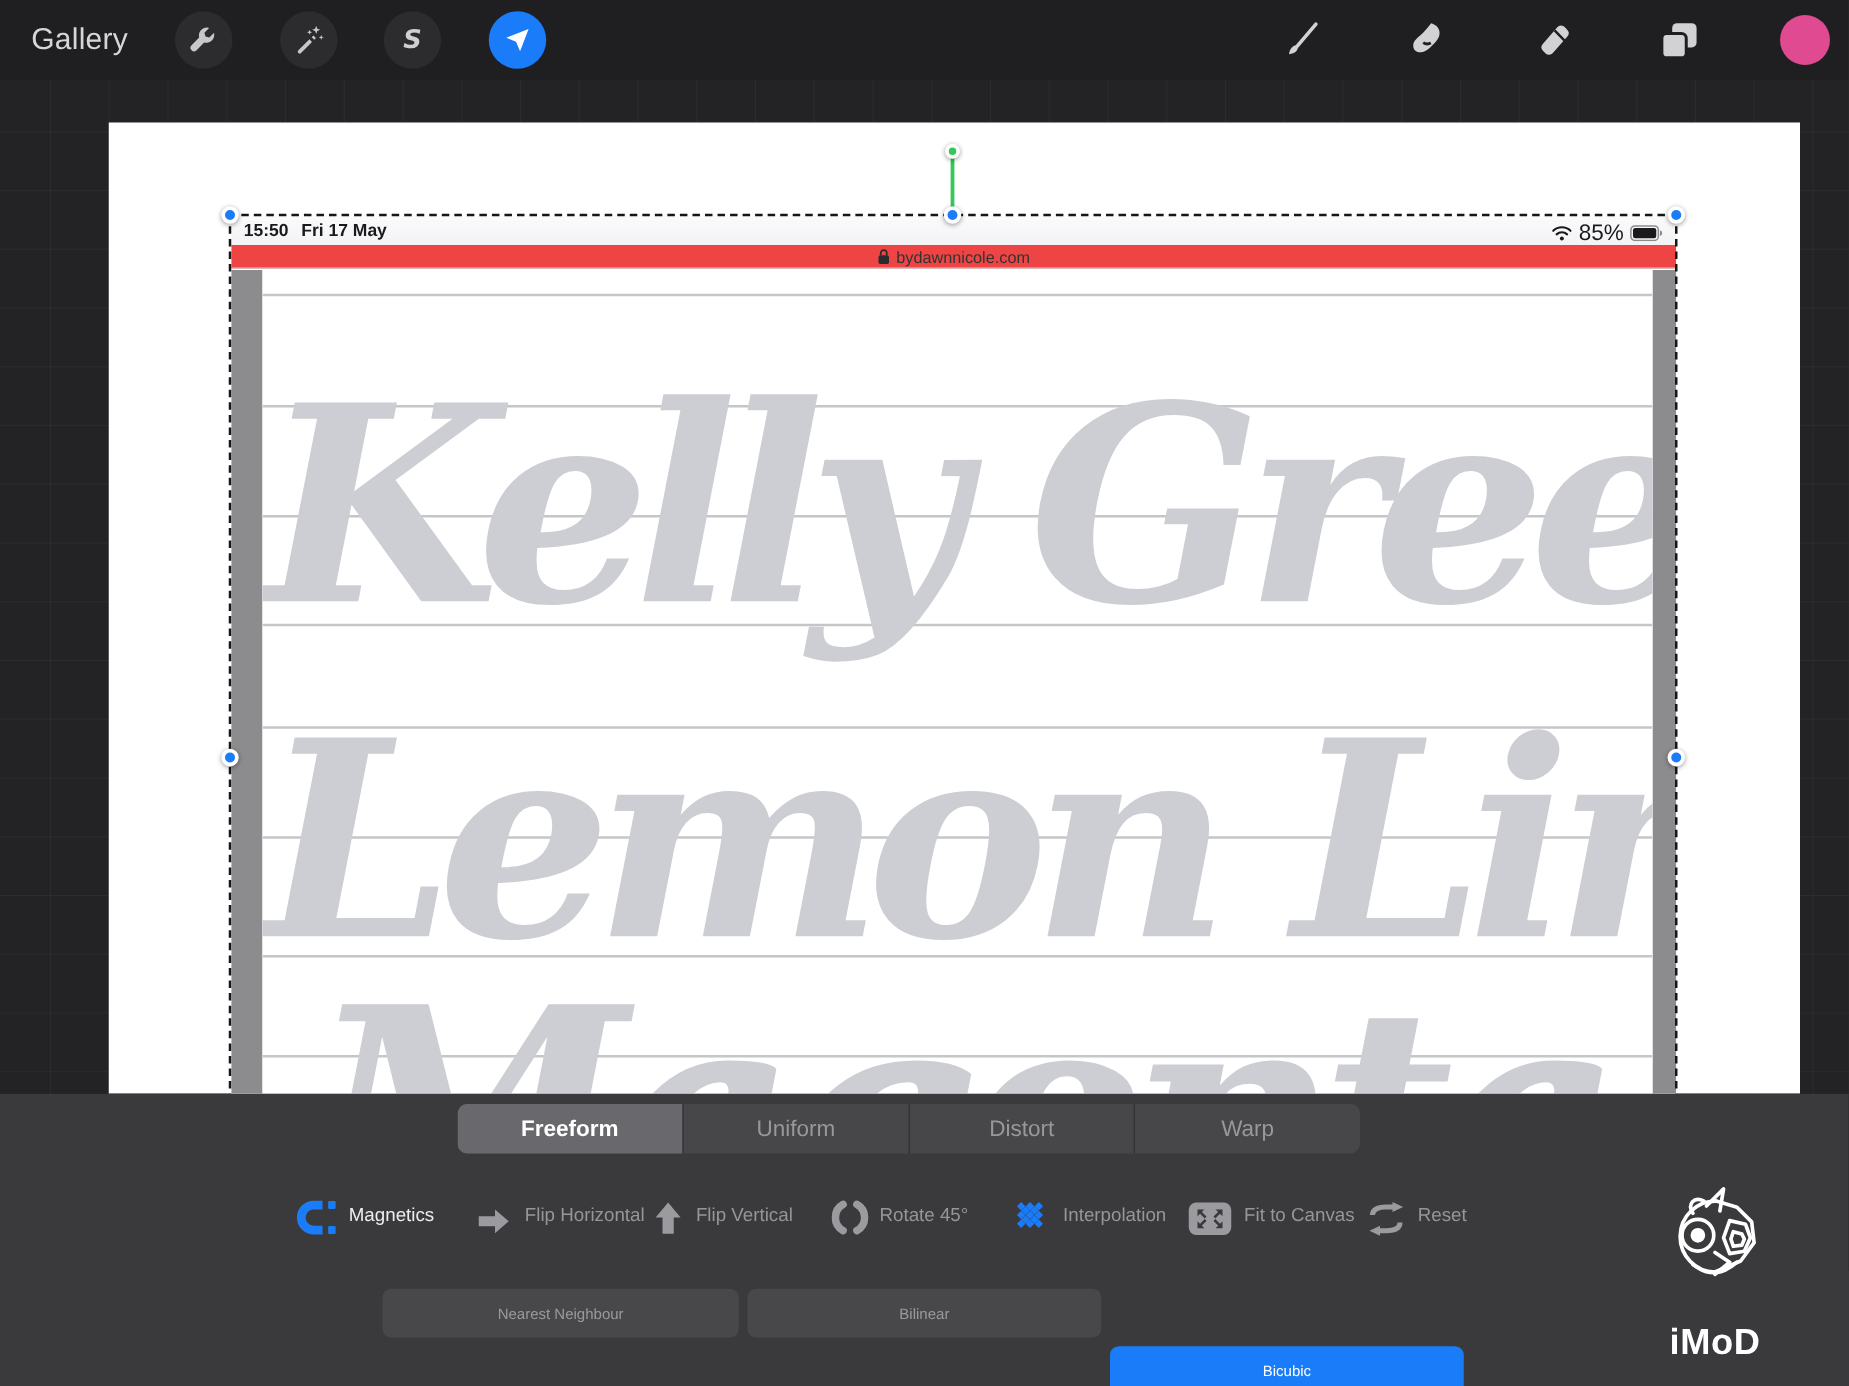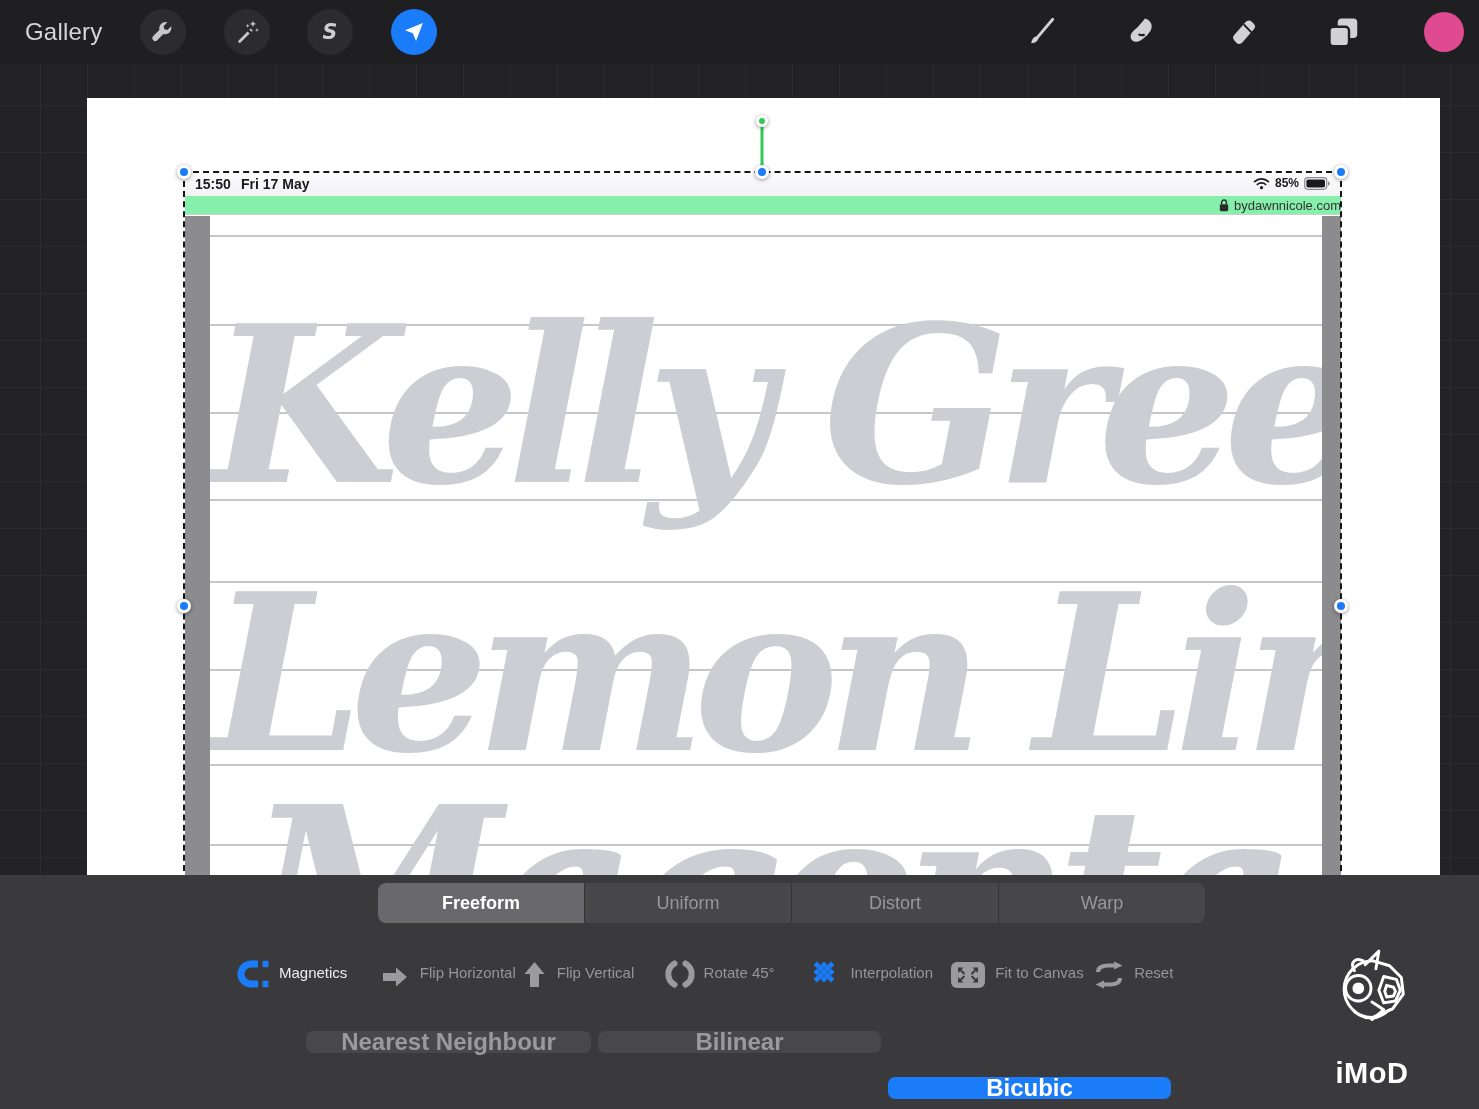--- a/index.html
+++ b/index.html
@@ -25,23 +25,23 @@
                      linear-gradient(90deg,rgba(255,255,255,.04) 1px,transparent 1px);
     background-size:47px 47px; background-position:-7px -6px; }
   .white-canvas { position:absolute; left:87px; top:34px; width:1353px; height:777px; background:#fff; }
 
   .shot { position:absolute; left:185px; top:108px; width:1156px; height:703px; overflow:hidden; background:#fff; }
   .shot-status { position:absolute; left:0; top:0; width:100%; height:24px;
     background:linear-gradient(#fbfbfc,#f3f3f5); color:#1a1a1c; }
   .st-time { position:absolute; left:10px; top:4px; font-size:14px; font-weight:bold; }
   .st-date { position:absolute; left:56px; top:4px; font-size:14px; font-weight:bold; }
   .st-right { position:absolute; right:10px; top:4px; display:flex; align-items:center; gap:5px; }
-  .st-batt-label { font-size:12px; color:#1a1a1c;font-weight:bold; }
-  .shot-url { position:absolute; left:0; top:24px; width:100%; height:19px; background:#86efac;
-    border-bottom:1px solid #cfcfd2; display:flex; align-items:center; justify-content:flex-end; gap:5px;
+  .st-batt-label { font-size:18px; color:#1a1a1c; }
+  .shot-url { position:absolute; left:0; top:24px; width:100%; height:19px; background:#ef4444;
+    border-bottom:1px solid #cfcfd2; display:flex; align-items:center; justify-content:center; gap:5px;
     font-size:13px; color:#333; }
   .shot-body { position:absolute; left:0; top:44px; width:100%; height:659px; background:#fff; }
   .margin-strip { position:absolute; top:0; height:100%; background:#8c8c8e; }
   .margin-strip.left { left:0; width:25px; }
   .margin-strip.right { right:0; width:19px; }
   .sheet { position:absolute; left:25px; top:0; right:19px; height:100%; background:#fff; overflow:hidden; }
   .guide { position:absolute; left:0; width:100%; height:2px; background:#c6c6c9; }
   .word { position:absolute; left:0; width:100%; text-align:center;
     font-family:"DejaVu Serif", serif; font-style:italic; font-weight:bold;
     color:var(--ink,#ccced3); line-height:1; letter-spacing:-0.06em; white-space:nowrap; }
@@ -51,36 +51,36 @@
     border:2px dashed #161616; pointer-events:none; }
   .handle { position:absolute; width:14px; height:14px; border-radius:50%;
     background:var(--accent,#1a7cf8); border:3px solid #fff;
     box-shadow:0 1px 4px rgba(0,0,0,.4); transform:translate(-50%,-50%); }
   .handle.green { background:var(--green,#34c759); width:12px; height:12px; }
   .rot-stem { position:absolute; left:762px; top:58px; width:3px; height:50px;
     background:var(--green,#34c759); transform:translateX(-50%); }
 
   
   .panel { position:absolute; left:0; top:875px; width:1479px; height:234px; background:#3a3a3c; z-index:50; }
-  .modes { position:absolute; left:378px; top:8px; width:827px; height:40px; border-radius:8px;
+  .modes { position:absolute; left:366px; top:8px; width:722px; height:40px; border-radius:8px;
     overflow:hidden; display:flex;justify-content:center; }
   .mode { flex:1 1 0; display:flex; align-items:center; justify-content:center;
     background:#47474a; color:#98989c; font-size:18px; }
   .mode + .mode { border-left:1px solid rgba(0,0,0,.28); }
   .mode.active { background:#69696d; color:#ffffff; font-weight:bold; border-left:none; }
 
   .actions { position:absolute; left:236px; top:62px; width:1000px; height:70px; display:flex; }
   .action { flex:1 1 0; display:flex; flex-direction:row; align-items:center; gap:9px; }
   .action .a-icon { height:34px; display:flex; align-items:flex-end; justify-content:center; }
   .action .a-label { font-size:15px; color:#96969a; }
   .action.lit .a-label { color:#ededef; }
 
-  .interp-btn { position:absolute; top:156px; height:22px; border-radius:7px;
-    background:#48484b; color:#9a9a9e; font-size:24px;
-    display:flex; align-items:center; justify-content:center;font-weight:bold; }
+  .interp-btn { position:absolute; top:156px; height:39px; border-radius:7px;
+    background:#48484b; color:#9a9a9e; font-size:12px;
+    display:flex; align-items:center; justify-content:center; }
   .interp-btn.active { background:var(--accent,#1a7cf8); color:#fff;margin-top:46px; }
   #btn-nn  { left:306px; width:285px; }
   #btn-bil { left:598px; width:283px; }
   #btn-bic { left:888px; width:283px; }
 
   
   .watermark { position:absolute; left:1326px; top:72px; width:92px; text-align:center; }
   .watermark .wm-label { color:#fff; font-size:29px; font-weight:bold; letter-spacing:.5px; margin-top:2px; }
 </style>
 </head>

